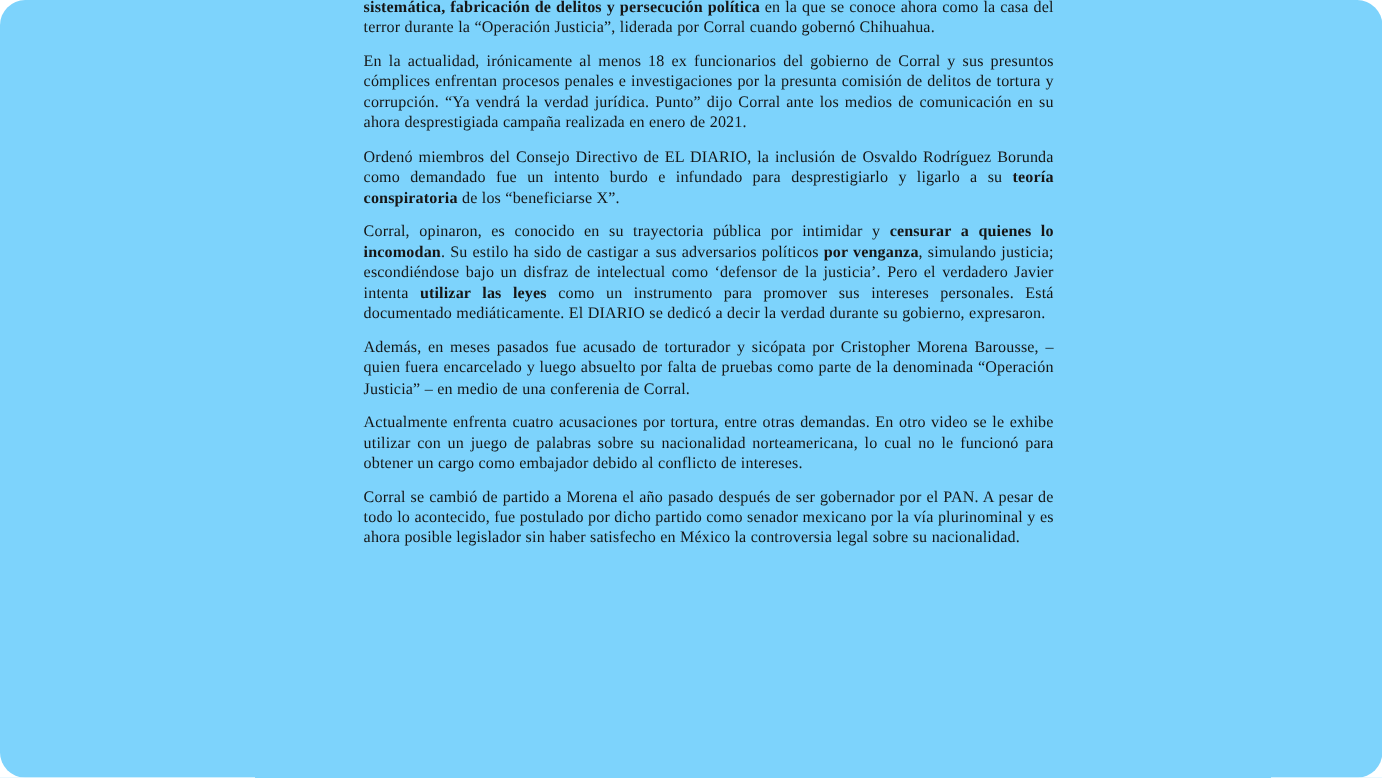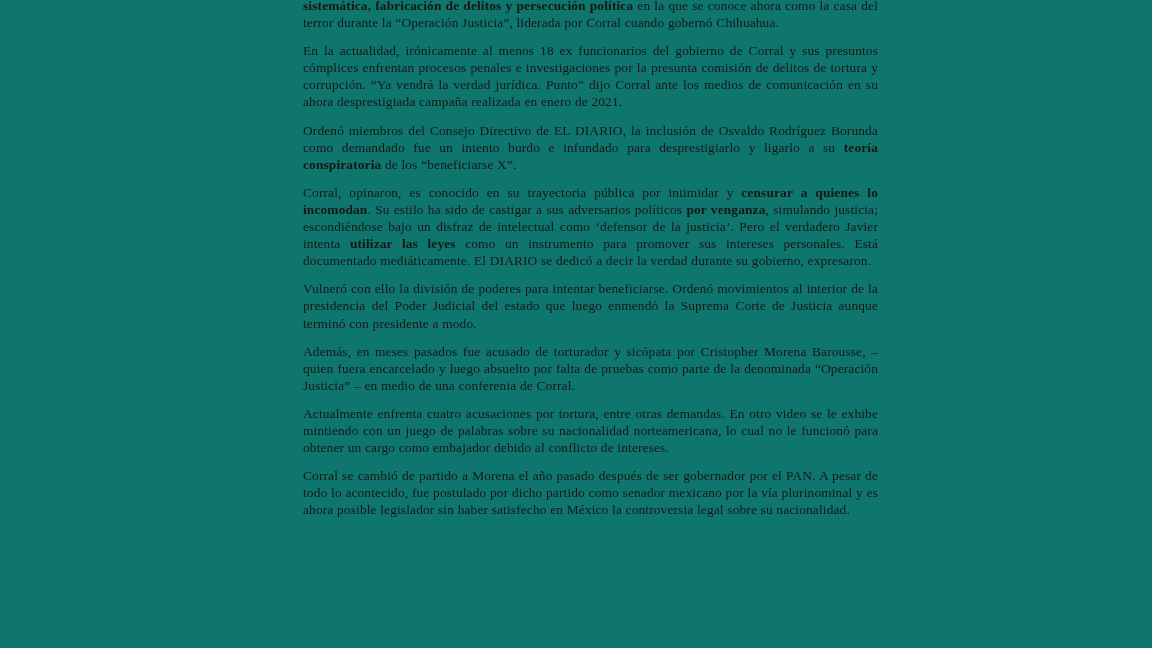--- a/index.html
+++ b/index.html
@@ -11,21 +11,22 @@
     width: 1152px;
     height: 648px;
     overflow: hidden;
     font-family: "Liberation Serif", "DejaVu Serif", serif;
     color: #1a1a1a;
   }
   .page {
     position: relative;
     width: 1152px;
     height: 648px;
-    background: #0f766e;
+    background: #7dd3fc;
+    border-radius: 21px;
   }
   .text-column {
     position: absolute;
     left: 303px;
     top: -3px;
     width: 575px;
     text-align: justify;
     text-justify: inter-word;
   }
   .para {
@@ -51,18 +52,17 @@
 </style>
 </head>
 <body>
 
 <div class="page">
   <div class="text-column" id="text-column">
   <p class="para"><b>sistemática, fabricación de delitos y persecución política</b><span> en la que se conoce ahora como la casa del terror durante la “Operación Justicia”, liderada por Corral cuando gobernó Chihuahua.</span></p>
       <p class="para"><span>En la actualidad, irónicamente al menos 18 ex funcionarios del gobierno de Corral y sus presuntos cómplices enfrentan procesos penales e investigaciones por la presunta comisión de delitos de tortura y corrupción. “Ya vendrá la verdad jurídica. Punto” dijo Corral ante los medios de comunicación en su ahora desprestigiada campaña realizada en enero de 2021.</span></p>
       <p class="para"><span>Ordenó miembros del Consejo Directivo de EL DIARIO, la inclusión de Osvaldo Rodríguez Borunda como demandado fue un intento burdo e infundado para desprestigiarlo y ligarlo a su </span><b>teoría conspiratoria</b><span> de los “beneficiarse X”.</span></p>
       <p class="para"><span>Corral, opinaron, es conocido en su trayectoria pública por intimidar y </span><b>censurar a quienes lo incomodan</b><span>. Su estilo ha sido de castigar a sus adversarios políticos </span><b>por venganza</b><span>, simulando justicia; escondiéndose bajo un disfraz de intelectual como ‘defensor de la justicia’. Pero el verdadero Javier intenta </span><b>utilizar las leyes</b><span> como un instrumento para promover sus intereses personales. Está documentado mediáticamente. El DIARIO se dedicó a decir la verdad durante su gobierno, expresaron.</span></p>
-      <p class="para"><span>Vulneró con ello la división de poderes para intentar beneficiarse. Ordenó movimientos al interior de la presidencia del Poder Judicial del estado que luego enmendó la Suprema Corte de Justicia aunque terminó con presidente a modo.</span></p>
       <p class="para"><span>Además, en meses pasados fue acusado de torturador y sicópata por Cristopher Morena Barousse, – quien fuera encarcelado y luego absuelto por falta de pruebas como parte de la denominada “Operación Justicia” – en medio de una conferenia de Corral.</span></p>
-      <p class="para"><span>Actualmente enfrenta cuatro acusaciones por tortura, entre otras demandas. En otro video se le exhibe mintiendo con un juego de palabras sobre su nacionalidad norteamericana, lo cual no le funcionó para obtener un cargo como embajador debido al conflicto de intereses.</span></p>
+      <p class="para"><span>Actualmente enfrenta cuatro acusaciones por tortura, entre otras demandas. En otro video se le exhibe utilizar con un juego de palabras sobre su nacionalidad norteamericana, lo cual no le funcionó para obtener un cargo como embajador debido al conflicto de intereses.</span></p>
       <p class="para"><span>Corral se cambió de partido a Morena el año pasado después de ser gobernador por el PAN. A pesar de todo lo acontecido, fue postulado por dicho partido como senador mexicano por la vía plurinominal y es ahora posible legislador sin haber satisfecho en México la controversia legal sobre su nacionalidad.</span></p>
     </div>
 </div>
 
 </body></html>

